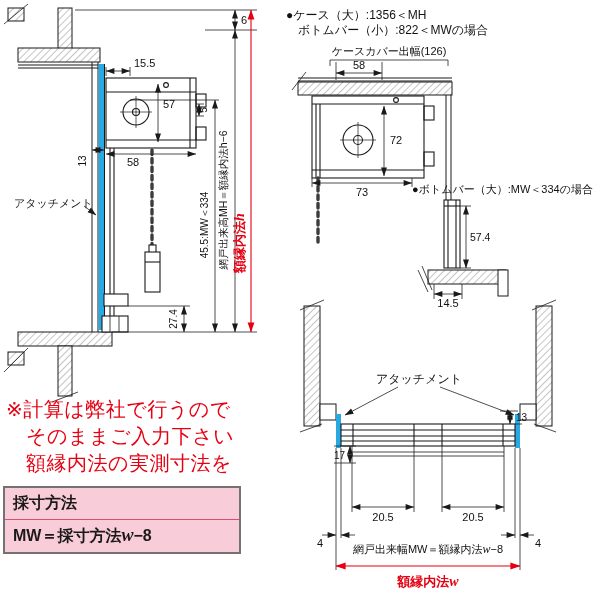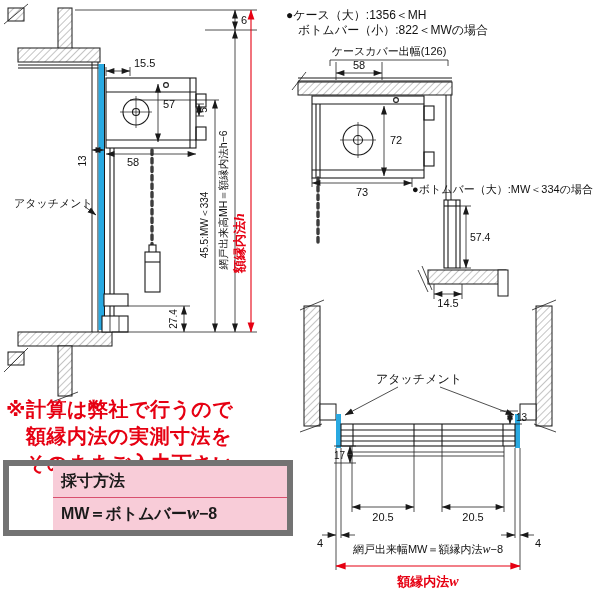--- a/index.html
+++ b/index.html
@@ -4,23 +4,23 @@
 <style>
   html,body{margin:0;padding:0;background:#fff;}
   .stage{position:relative;width:600px;height:600px;background:#ffffff;overflow:hidden;
          font-family:"Liberation Sans","DejaVu Sans",sans-serif;}
   .stage svg{position:absolute;left:0;top:0;}
   svg text{font-family:"Liberation Sans","DejaVu Sans",sans-serif;fill:#111;}
   .t10{font-size:10px}.t10h{font-size:10.5px}.t11{font-size:11px}.t12{font-size:12px}
   .redlbl{font-size:13px;fill:#e60012;font-weight:bold;}
   .var{font-family:"Liberation Serif","DejaVu Serif",serif;font-style:italic;}
   .warning{position:absolute;left:6px;top:396px;width:240px;color:#e60012;
-           font-weight:bold;font-size:20px;line-height:27px;letter-spacing:0.5px;}
+           font-weight:normal;font-size:20px;line-height:27px;letter-spacing:0.5px;}
   .warning .indent{margin-left:20px;}
-  .mtable{position:absolute;left:3px;top:460px;width:234px;border:6px solid #737373;padding-left:44px;}
+  .mtable{position:absolute;left:3px;top:486px;width:234px;border:2px solid #737373;}
   .mtable .trow{background:#f8ccd8;border-bottom:1px solid #d94f6e;padding:5px 8px;
                 font-size:16px;font-weight:bold;color:#1a1a1a;}
   .mtable .trow:last-child{border-bottom:none;}
   .mtable .var{font-size:18px;font-weight:bold;}
 </style>
 </head>
 <body>
 
 <div class="stage">
 
@@ -262,22 +262,22 @@
     <text class="t11" x="473" y="521" text-anchor="middle">20.5</text>
     <text class="t11" x="320" y="547" text-anchor="middle">4</text>
     <text class="t11" x="538" y="547" text-anchor="middle">4</text>
     <text class="t11" x="428" y="553" text-anchor="middle"><tspan>網戸出来幅MW＝額縁内法</tspan><tspan class="var" font-size="12">w</tspan><tspan>−8</tspan></text>
     <text class="redlbl" x="428" y="586" text-anchor="middle"><tspan>額縁内法</tspan><tspan class="var" font-size="14">w</tspan></text>
   </g>
 </svg>
 
 <div class="warning">
   <div>※計算は弊社で行うので</div>
+  <div class="indent">そのままご入力下さい</div>
   <div class="indent">額縁内法の実測寸法を</div>
-  <div class="indent">そのままご入力下さい</div>
 </div>
 
 <div class="mtable">
   <div class="trow">採寸方法</div>
-  <div class="trow"><span>MW＝ボトムバー</span><span class="var">w</span><span>−8</span></div>
+  <div class="trow"><span>MW＝採寸方法</span><span class="var">w</span><span>−8</span></div>
 </div>
 
 </div>
 
 </body></html>

